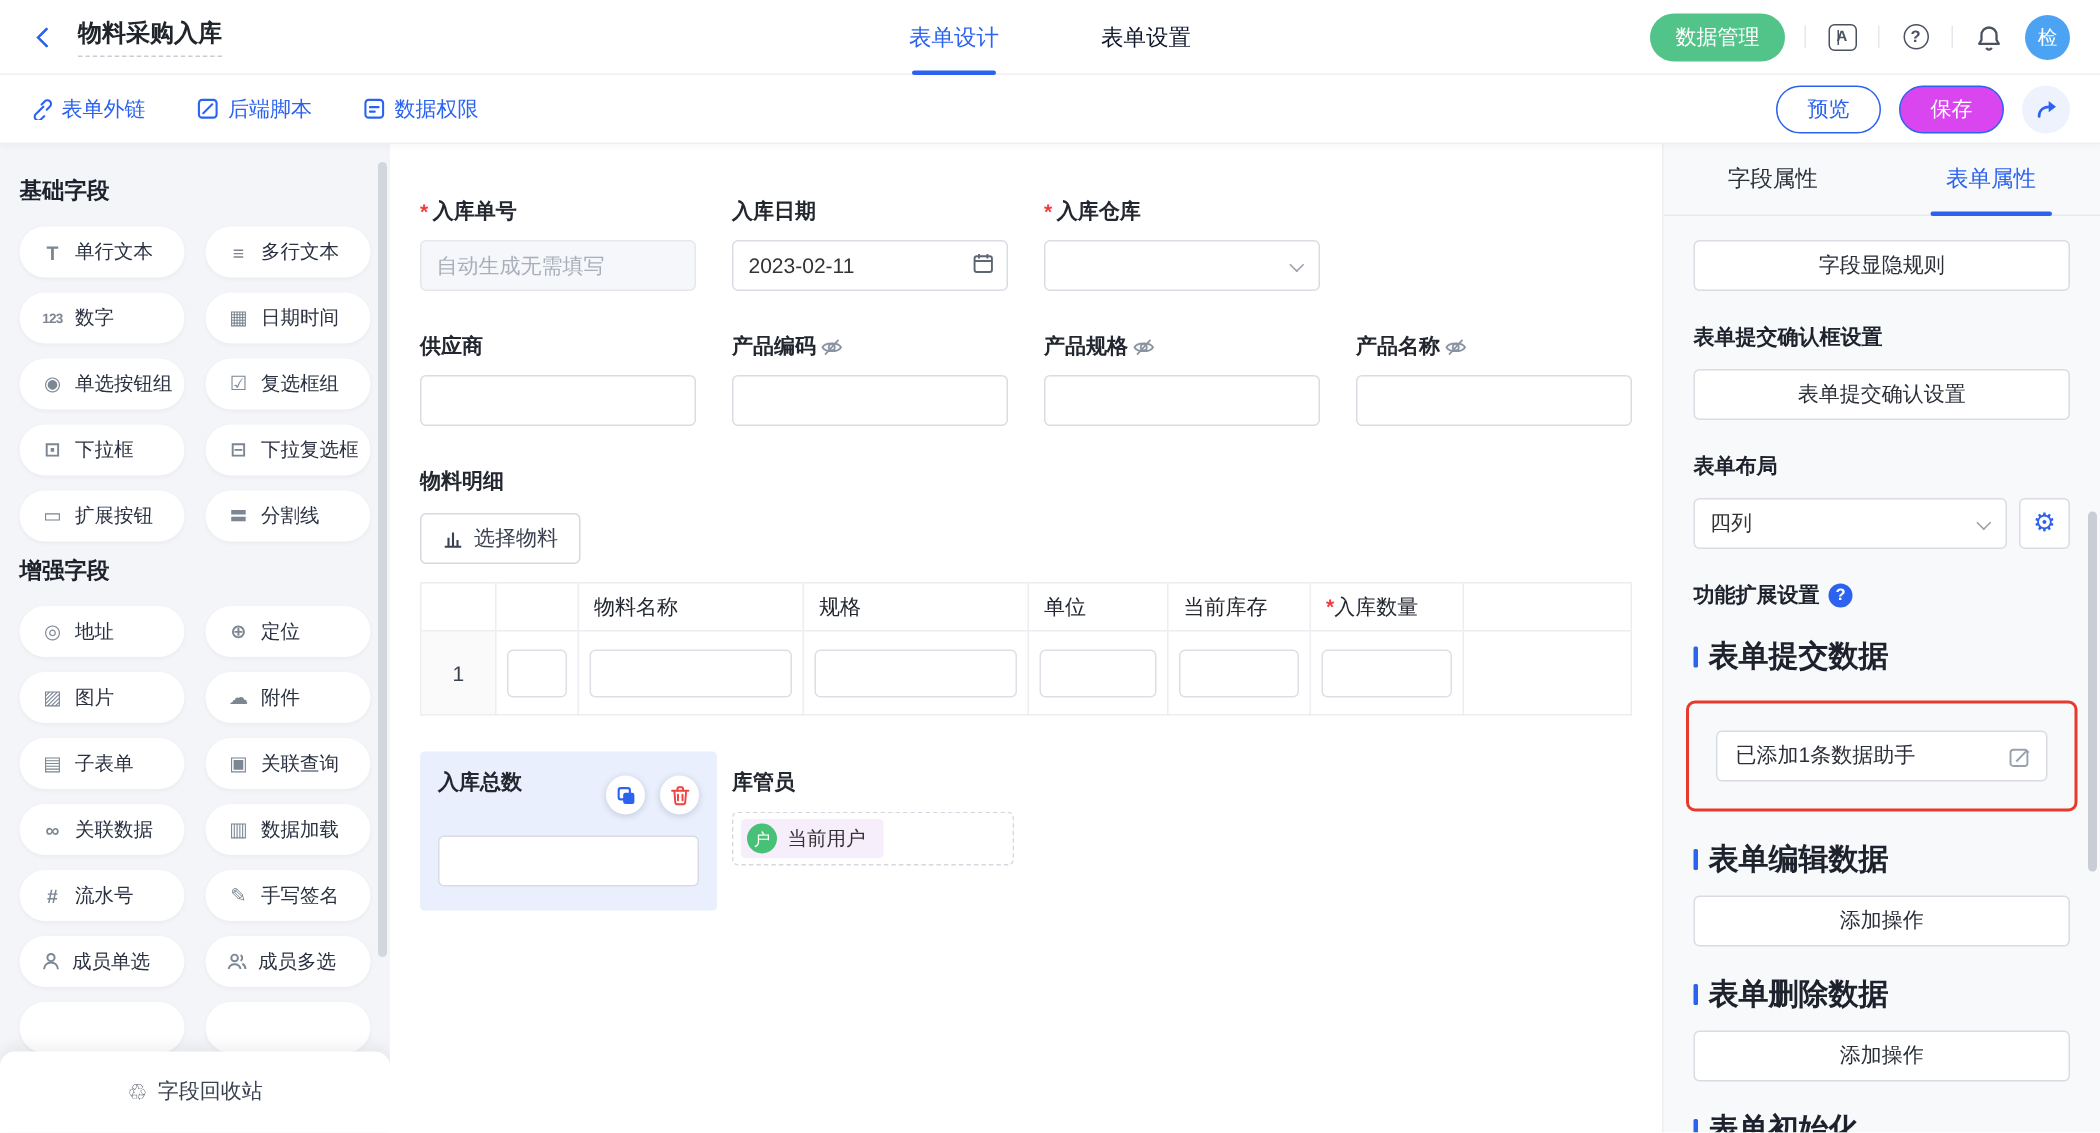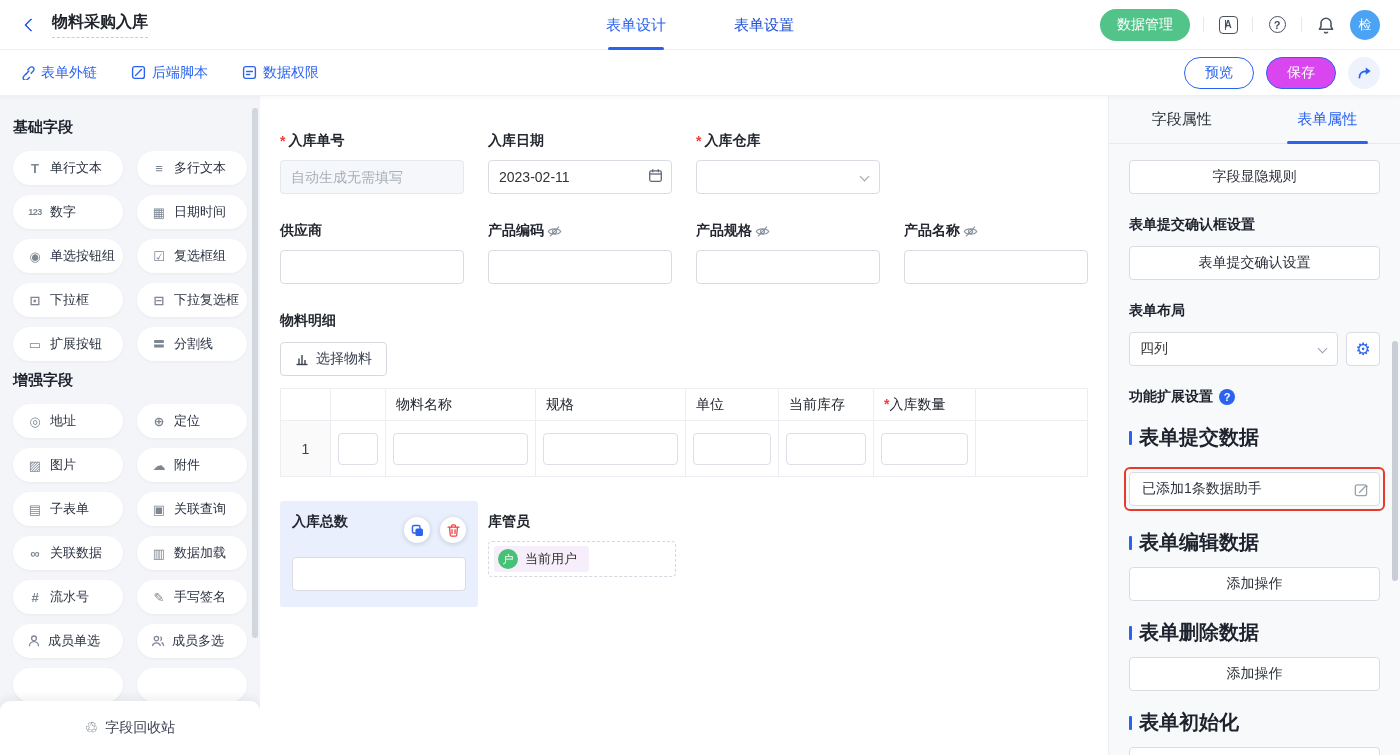--- a/index.html
+++ b/index.html
@@ -6,21 +6,21 @@
   html,body { width:1400px; height:755px; overflow:hidden; }
   body { font-family:"Liberation Sans","DejaVu Sans",sans-serif; color:#262b33; background:#fff; font-size:14px; }
   .app { width:1400px; height:755px; display:flex; flex-direction:column; }
 
   
   .topbar { height:50px; background:#fff; border-bottom:1px solid #eef0f3; display:flex; align-items:center; padding:0 20px; position:relative; flex:0 0 auto; }
   .back { width:22px; height:22px; cursor:pointer; display:flex; align-items:center; justify-content:center; margin-right:10px; }
   .back i { display:block; width:10px; height:10px; border-left:2.5px solid #2b63f0; border-bottom:2.5px solid #2b63f0; transform:rotate(45deg); border-radius:1px; }
   .doc-title { font-size:16px; font-weight:700; color:#20242b; border-bottom:1px dashed #c8cdd6; padding-bottom:4px; }
   .top-tabs { position:absolute; left:50%; transform:translateX(-50%); top:0; height:50px; display:flex; gap:68px; }
-  .top-tab { height:50px; display:flex; align-items:center; font-size:15px; color:#1d4ed8; cursor:pointer; position:relative; }
+  .top-tab { height:50px; display:flex; align-items:center; font-size:15px; color:#0f172a; cursor:pointer; position:relative; }
   .top-tab.active { color:#2b63f0; }
   .top-tab.active::after { content:""; position:absolute; left:2px; right:2px; bottom:0; height:3px; background:#2b63f0; border-radius:2px; }
   .top-right { margin-left:auto; display:flex; align-items:center; gap:13px; }
   .btn-green { background:#52c48a; color:#fff; border:none; font-size:14px; padding:7px 17px; border-radius:17px; cursor:pointer; }
   .vdiv { width:1px; height:15px; background:#e4e7ec; }
   .ticon { width:22px; height:22px; display:flex; align-items:center; justify-content:center; color:#4a5160; cursor:pointer; }
   .help-circle { width:17px; height:17px; border:1.4px solid #4a5160; border-radius:50%; font-size:11px; font-weight:700; display:flex; align-items:center; justify-content:center; color:#4a5160; }
   .lang-box { width:19px; height:18px; border:1.4px solid #4a5160; border-radius:4px; position:relative; font-size:10px; font-weight:700; display:flex; align-items:center; justify-content:center; color:#4a5160; }
   .lang-box::before { content:""; position:absolute; left:2.5px; top:3px; bottom:3px; width:3px; border-right:1.3px solid #4a5160; }
   .avatar { width:30px; height:30px; border-radius:50%; background:#4da3f3; color:#fff; font-size:13px; display:flex; align-items:center; justify-content:center; cursor:pointer; }
@@ -96,21 +96,21 @@
   .ptab.active::after { content:""; position:absolute; left:32px; right:32px; bottom:-1px; height:3px; background:#2b63f0; border-radius:2px; }
   .panel-body { padding:16px 20px 0 20px; }
   .pbtn { width:100%; height:34px; background:#fff; border:1px solid #d9dce3; border-radius:4px; font-size:14px; color:#2a2f38; cursor:pointer; font-family:inherit; }
   .psec { font-size:14px; font-weight:700; color:#1d222c; margin:22px 0 12px 0; display:flex; align-items:center; gap:6px; }
   .layout-row { display:flex; gap:8px; }
   .layout-row .select { flex:1; }
   .gear-btn { width:34px; height:34px; background:#fff; border:1px solid #d9dce3; border-radius:4px; color:#2b63f0; font-size:17px; display:flex; align-items:center; justify-content:center; cursor:pointer; }
   .qmark { width:16px; height:16px; border-radius:50%; background:#2b63f0; color:#fff; font-size:11px; font-weight:700; display:flex; align-items:center; justify-content:center; cursor:pointer; }
   .pgroup-title { display:flex; align-items:center; gap:7px; font-size:20px; font-weight:700; color:#1d222c; margin:18px 0 11px 0; }
   .pgroup-title::before { content:""; width:3px; height:14px; background:#2b63f0; border-radius:1px; }
-  .hl-red { border:2px solid #e8392b; border-radius:6px; padding:3px; margin:16px -5px; }
+  .hl-red { border:2px solid #e8392b; border-radius:6px; padding:18px; margin:16px -5px; }
   .pbtn-edit { position:relative; text-align:left; padding:0 34px 0 12px; }
   .pbtn-edit svg { position:absolute; right:9px; top:8px; }
   .panel-scroll { position:absolute; right:2px; top:245px; width:6px; height:240px; background:#c9ced6; border-radius:3px; }
 </style>
 </head>
 <body>
 
 <div class="app">
 
   <header class="topbar">

